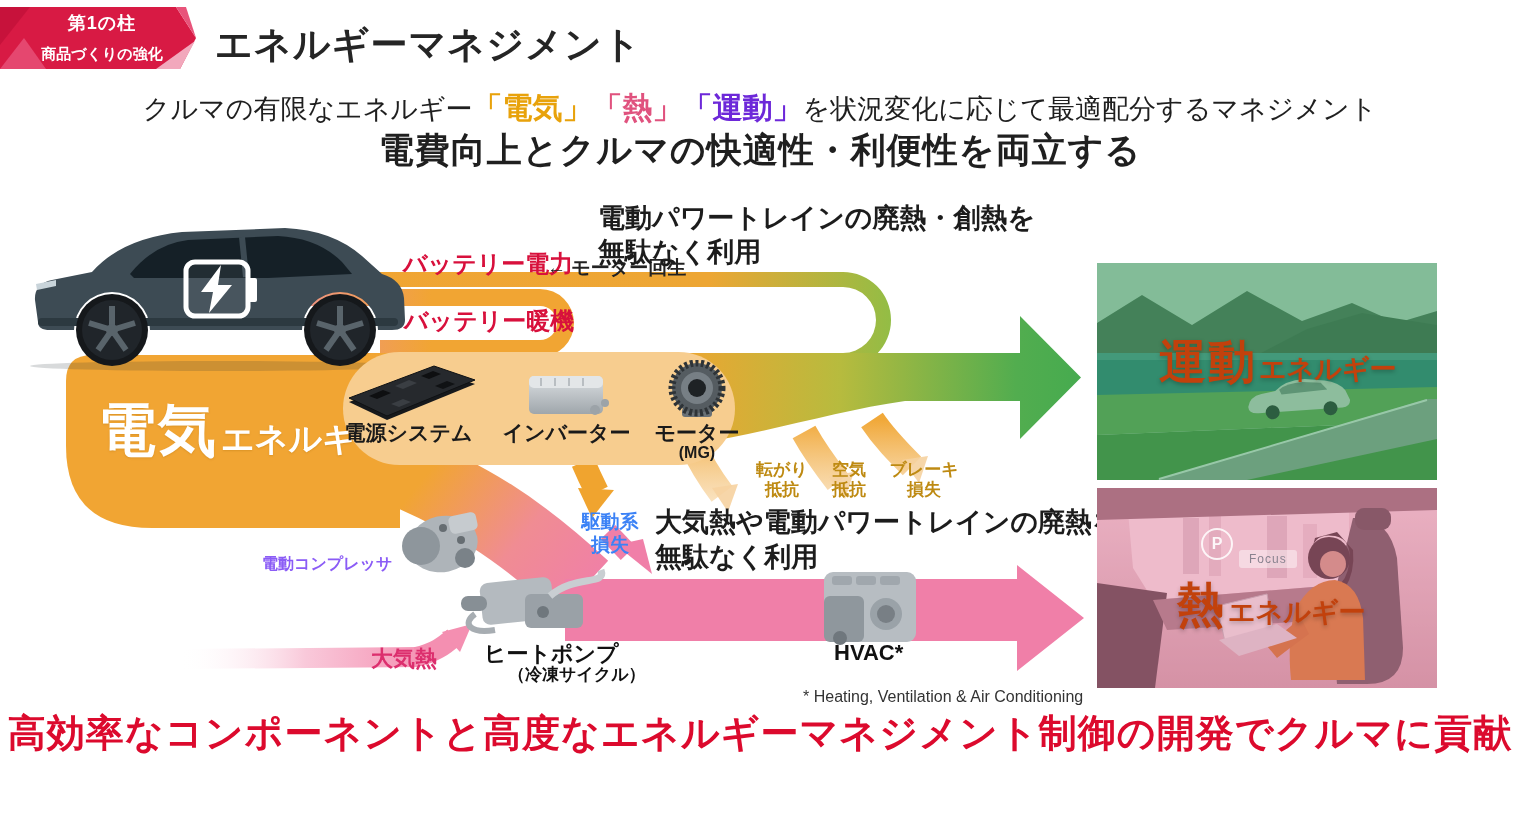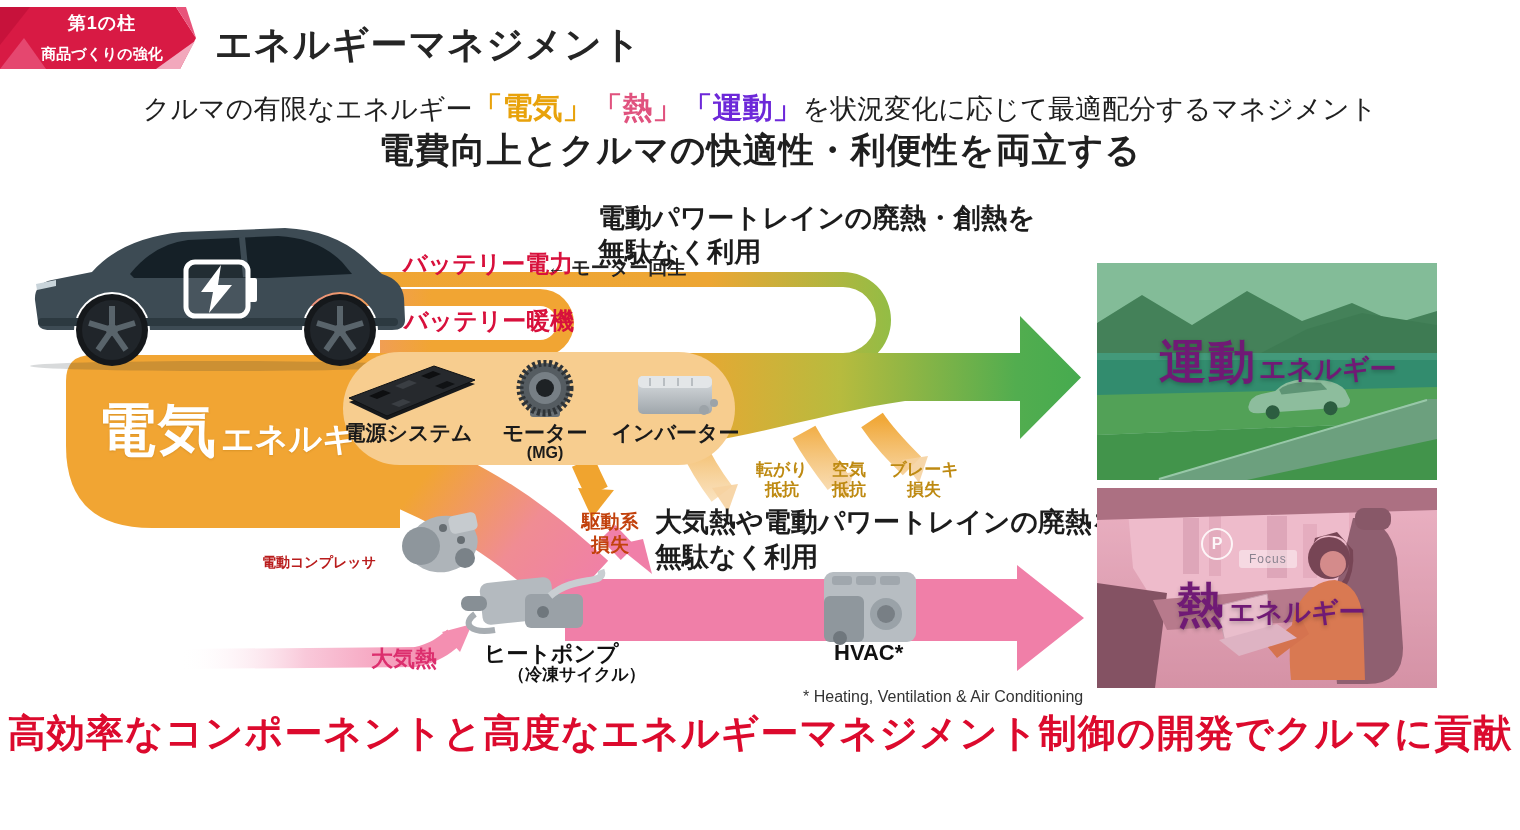--- a/index.html
+++ b/index.html
@@ -31,37 +31,37 @@
   #source-label .small{font-size:33px;font-weight:800;margin-left:3px;}
   #component-pill{left:343px;top:352px;width:392px;height:113px;border-radius:57px;background:#F7CD8F;
     display:flex;justify-content:center;align-items:flex-start;gap:24px;padding-top:8px;box-sizing:border-box;}
   .comp{display:flex;flex-direction:column;align-items:center;}
   .comp-label{font-size:21px;font-weight:800;color:#1a1a1a;line-height:1.05;white-space:nowrap;}
   .comp-sub{font-size:16px;font-weight:800;color:#1a1a1a;}
   .loss-label{position:absolute;font-size:17px;font-weight:800;color:#BE8A12;text-align:center;line-height:1.2;}
   #loss-0{left:744px;top:460px;width:76px;}
   #loss-1{left:816px;top:460px;width:66px;}
   #loss-2{left:884px;top:460px;width:80px;}
-  #drivetrain-loss-label{left:574px;top:511px;width:72px;font-size:19px;font-weight:800;color:#c2410c;text-align:center;line-height:1.2;}
+  #drivetrain-loss-label{left:574px;top:511px;width:72px;font-size:19px;font-weight:800;color:#3b82f6;text-align:center;line-height:1.2;}
   #thermal-note{left:655px;top:505px;font-size:27px;font-weight:800;color:#1c1c1c;line-height:1.3;}
-  #compressor-label{left:262px;top:554px;font-size:14px;font-weight:800;color:#b91c1c;}
+  #compressor-label{left:262px;top:554px;font-size:16px;font-weight:800;color:#8b5cf6;}
   #ambient-label{left:371px;top:644px;font-size:22px;font-weight:800;color:#DC2F6E;}
   #heatpump-label{left:484px;top:639px;width:120px;text-align:center;font-size:22px;font-weight:800;color:#111;}
   #heatpump-sub{left:480px;top:663px;width:128px;text-align:center;font-size:17px;font-weight:700;color:#111;margin-left:28px;}
   #hvac-label{left:834px;top:640px;font-size:22px;font-weight:800;color:#111;}
   #footnote{left:803px;top:688px;font-size:16px;color:#333;}
   
   .photo{position:absolute;left:1097px;width:340px;overflow:hidden;}
   #photo-kinetic{top:263px;height:217px;}
   #photo-thermal{top:488px;height:200px;}
   .photo svg{position:absolute;left:0;top:0;}
   .tint{position:absolute;left:0;top:0;width:100%;height:100%;}
   #photo-kinetic .tint{background:rgba(56,158,92,.45);}
   #photo-thermal .tint{background:rgba(236,112,150,.35);}
-  .photo-label{position:absolute;display:flex;align-items:baseline;color:#701a75;text-shadow:0 2px 4px rgba(0,0,0,.25);}
+  .photo-label{position:absolute;display:flex;align-items:baseline;color:#c2410c;text-shadow:0 2px 4px rgba(0,0,0,.25);}
   .photo-label .big{font-size:47px;font-weight:800;letter-spacing:2px;}
   .photo-label .small{font-size:27px;font-weight:800;margin-left:2px;}
   #kinetic-label{left:62px;top:68px;}
   #thermal-label{left:80px;top:86px;}
   .hud-p{position:absolute;left:104px;top:40px;width:28px;height:28px;border:2px solid rgba(255,255,255,.85);
     border-radius:50%;color:rgba(255,255,255,.9);font-size:16px;font-weight:700;display:flex;align-items:center;justify-content:center;}
   .hud-focus{position:absolute;left:142px;top:62px;padding:2px 10px;background:rgba(255,255,255,.45);
     border-radius:3px;color:#8a8390;font-size:12px;letter-spacing:1px;}
   
   #footer-message{left:0;top:708px;width:1520px;text-align:center;font-size:38px;font-weight:800;color:#DC0A2D;letter-spacing:1px;}
@@ -260,44 +260,44 @@
         <polygon points="10,38 95,6 136,20 48,56" fill="#26292D" stroke="#0F1113"></polygon>
         <polygon points="30,36 44,30 52,33 38,39" fill="#0E0F11"></polygon>
         <polygon points="56,26 70,20 78,23 64,29" fill="#3A3E43"></polygon>
         <polygon points="82,16 94,11 102,14 90,19" fill="#0E0F11"></polygon>
         <polygon points="52,44 64,39 72,42 60,47" fill="#3A3E43"></polygon>
         <polygon points="96,26 108,21 116,24 104,29" fill="#101214"></polygon>
       </svg>
       <div class="comp-label">電源システム</div>
     </div>
     <div class="comp">
-      <svg width="72" height="62" viewBox="0 0 72 62">
-        <rect x="21" y="48" width="30" height="9" rx="3" fill="#6A7176"></rect>
-        <circle cx="36" cy="28" r="25" fill="#555C61"></circle>
-        <circle cx="36" cy="28" r="25" fill="none" stroke="#2E3337" stroke-width="7" stroke-dasharray="3 2.5"></circle>
-        <circle cx="36" cy="28" r="16" fill="#777F85"></circle>
-        <circle cx="36" cy="28" r="9" fill="#1E2225"></circle>
-      </svg>
-      <div class="comp-label">モーター</div>
-      <div class="comp-sub">(MG)</div>
-    </div>
-    <div class="comp">
       <svg width="92" height="62" viewBox="0 0 92 62">
         <rect x="8" y="16" width="74" height="38" rx="5" fill="url(#g-silver)"></rect>
         <rect x="8" y="16" width="74" height="12" rx="5" fill="#E3E6E8"></rect>
         <g stroke="#B9BEC2" stroke-width="2">
           <line x1="20" y1="18" x2="20" y2="26"></line>
             <line x1="34" y1="18" x2="34" y2="26"></line>
           <line x1="48" y1="18" x2="48" y2="26"></line>
             <line x1="62" y1="18" x2="62" y2="26"></line>
         </g>
         <circle cx="74" cy="50" r="5" fill="#9CA3A8"></circle>
           <circle cx="84" cy="43" r="4" fill="#9CA3A8"></circle>
       </svg>
       <div class="comp-label">インバーター</div>
+    </div>
+    <div class="comp">
+      <svg width="72" height="62" viewBox="0 0 72 62">
+        <rect x="21" y="48" width="30" height="9" rx="3" fill="#6A7176"></rect>
+        <circle cx="36" cy="28" r="25" fill="#555C61"></circle>
+        <circle cx="36" cy="28" r="25" fill="none" stroke="#2E3337" stroke-width="7" stroke-dasharray="3 2.5"></circle>
+        <circle cx="36" cy="28" r="16" fill="#777F85"></circle>
+        <circle cx="36" cy="28" r="9" fill="#1E2225"></circle>
+      </svg>
+      <div class="comp-label">モーター</div>
+      <div class="comp-sub">(MG)</div>
     </div>
   </div>
 
   <div class="loss-label" id="loss-0">
     <div>転がり</div>
     <div>抵抗</div>
   </div>
   <div class="loss-label" id="loss-1">
     <div>空気</div>
     <div>抵抗</div>

